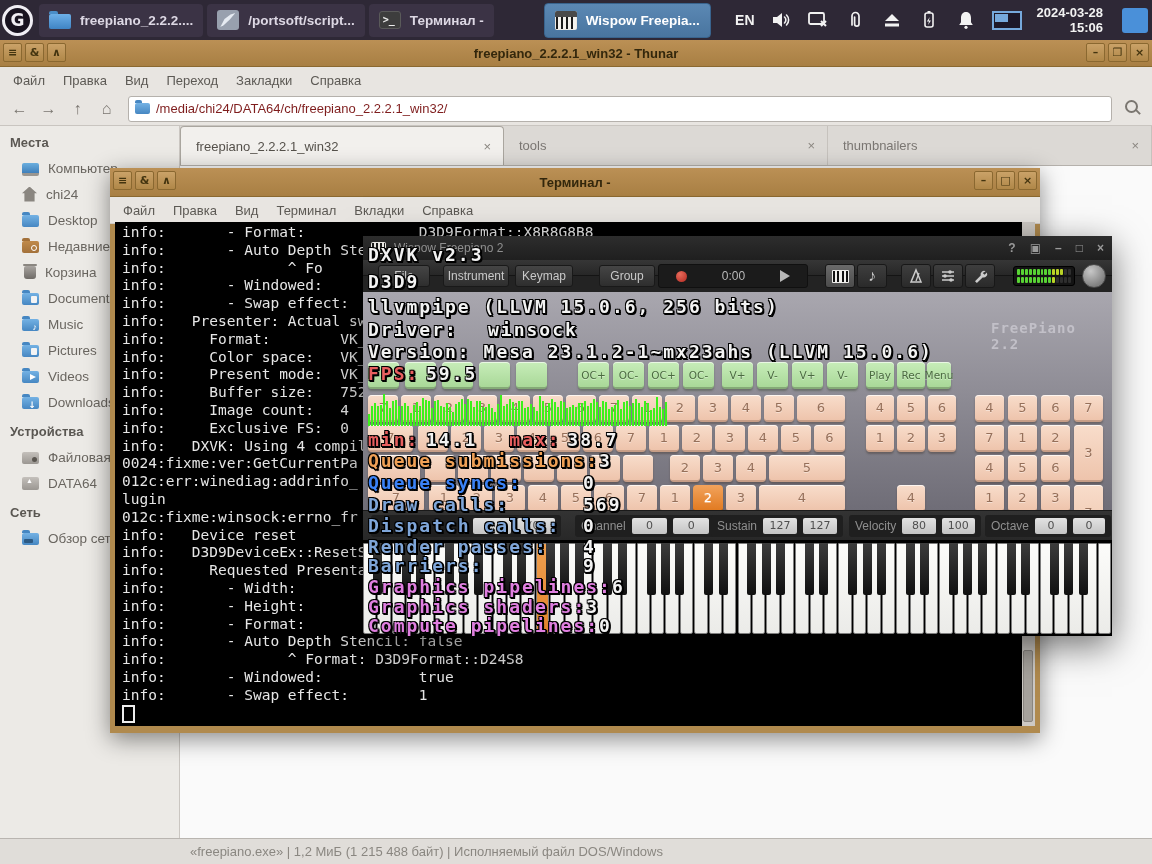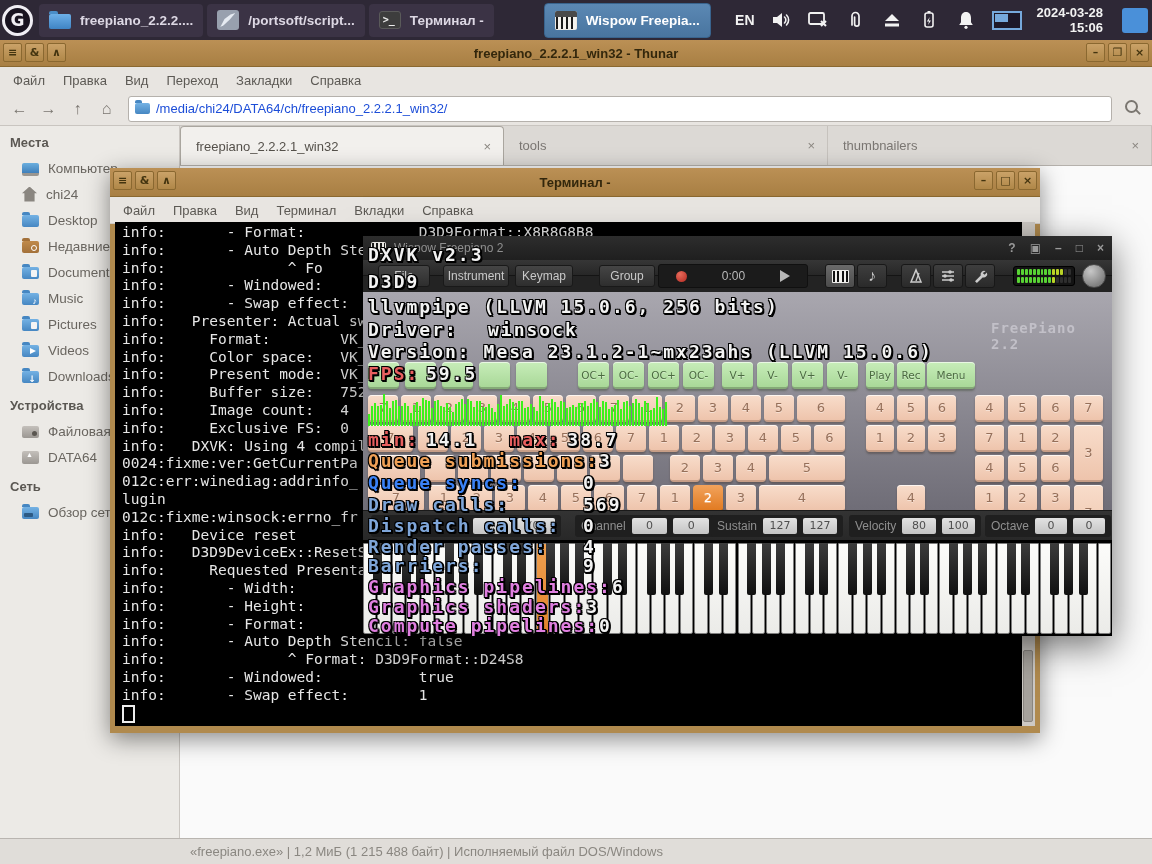--- a/index.html
+++ b/index.html
@@ -49,21 +49,21 @@
   .menu-item{padding:0 9px;font-size:13px;color:#5c5954;}
   
   #thunar{position:absolute;left:0;top:40px;width:1152px;height:824px;background:#faf9f8;z-index:1;
     box-shadow:0 3px 14px rgba(0,0,0,.4);}
   #thunar-toolbar{position:absolute;left:0;top:52px;width:100%;height:34px;background:#e8e5e1;
     border-bottom:1px solid #c9c5c0;display:flex;align-items:center;box-sizing:border-box;padding:0 6px;gap:2px;}
   .navbtn{width:27px;height:25px;display:flex;align-items:center;justify-content:center;border-radius:3px;
     font-size:16px;color:#7a7670;}
   .pathentry{flex:1;height:24px;background:#fff;border:1px solid #b5b1ac;border-radius:3px;margin-left:6px;
     display:flex;align-items:center;padding:0 6px;gap:6px;}
-  .pathentry .ptext{font-size:13px;color:#1d4ed8;white-space:nowrap;}
+  .pathentry .ptext{font-size:13px;color:#7f1d1d;white-space:nowrap;}
   .mini-folder{width:15px;height:11px;background:linear-gradient(#74b2e4,#4687c2);border-radius:2px;position:relative;flex:none;}
   .mini-folder::before{content:'';position:absolute;top:-3px;left:0;width:7px;height:3px;background:#4687c2;border-radius:2px 2px 0 0;}
   .searchbtn{width:28px;height:25px;position:relative;margin-left:4px;}
   .searchbtn::before{content:'';position:absolute;left:7px;top:4px;width:9px;height:9px;border:2px solid #7a7670;border-radius:50%;}
   .searchbtn::after{content:'';position:absolute;left:17px;top:15px;width:6px;height:2px;background:#7a7670;transform:rotate(45deg);}
   #thunar-sidebar{position:absolute;left:0;top:86px;width:180px;bottom:26px;background:#eceae6;
     border-right:1px solid #cac6c1;box-sizing:border-box;overflow:hidden;}
   .side-header{font:bold 13px "Liberation Sans",sans-serif;color:#5a5752;padding:9px 10px 5px;}
   .side-item{height:26px;display:flex;align-items:center;gap:9px;padding-left:22px;font-size:13.5px;color:#6a6660;white-space:nowrap;}
   .sico{width:17px;height:15px;position:relative;flex:none;}
@@ -290,20 +290,24 @@
         </div>
         <div class="side-item">
           <div class="sico folder"></div>
           <span>Desktop</span>
         </div>
         <div class="side-item">
           <div class="sico recent"></div>
           <span>Недавние</span>
         </div>
         <div class="side-item">
+          <div class="sico trash"></div>
+          <span>Корзина</span>
+        </div>
+        <div class="side-item">
           <div class="sico docs"></div>
           <span>Documents</span>
         </div>
         <div class="side-item">
           <div class="sico music"></div>
           <span>Music</span>
         </div>
         <div class="side-item">
           <div class="sico pics"></div>
           <span>Pictures</span>
@@ -499,21 +503,21 @@
         <div class="key k-g" style="left: 215px; top: 70px; width: 31px; height: 27px;">OC+</div>
         <div class="key k-g" style="left: 250px; top: 70px; width: 31px; height: 27px;">OC-</div>
         <div class="key k-g" style="left: 285px; top: 70px; width: 31px; height: 27px;">OC+</div>
         <div class="key k-g" style="left: 320px; top: 70px; width: 31px; height: 27px;">OC-</div>
         <div class="key k-g" style="left: 359px; top: 70px; width: 31px; height: 27px;">V+</div>
         <div class="key k-g" style="left: 394px; top: 70px; width: 31px; height: 27px;">V-</div>
         <div class="key k-g" style="left: 429px; top: 70px; width: 31px; height: 27px;">V+</div>
         <div class="key k-g" style="left: 464px; top: 70px; width: 31px; height: 27px;">V-</div>
         <div class="key k-g" style="left: 503px; top: 70px; width: 28px; height: 27px;">Play</div>
         <div class="key k-g" style="left: 534px; top: 70px; width: 28px; height: 27px;">Rec</div>
-        <div class="key k-g" style="left: 564px; top: 70px; width: 48px; height: 27px;">Menu</div>
+        <div class="key k-g" style="left: 564px; top: 70px; width: 24px; height: 27px;">Menu</div>
         <div class="key k-p" style="left: 5px; top: 103px; width: 30px; height: 27px;">7</div>
         <div class="key k-p" style="left: 38px; top: 103px; width: 30px; height: 27px;">1</div>
         <div class="key k-p" style="left: 71px; top: 103px; width: 30px; height: 27px;">2</div>
         <div class="key k-p" style="left: 104px; top: 103px; width: 30px; height: 27px;">3</div>
         <div class="key k-p" style="left: 137px; top: 103px; width: 30px; height: 27px;">4</div>
         <div class="key k-p" style="left: 170px; top: 103px; width: 30px; height: 27px;">5</div>
         <div class="key k-p" style="left: 203px; top: 103px; width: 30px; height: 27px;">6</div>
         <div class="key k-p" style="left: 236px; top: 103px; width: 30px; height: 27px;">7</div>
         <div class="key k-p" style="left: 269px; top: 103px; width: 30px; height: 27px;">1</div>
         <div class="key k-p" style="left: 302px; top: 103px; width: 30px; height: 27px;">2</div>

